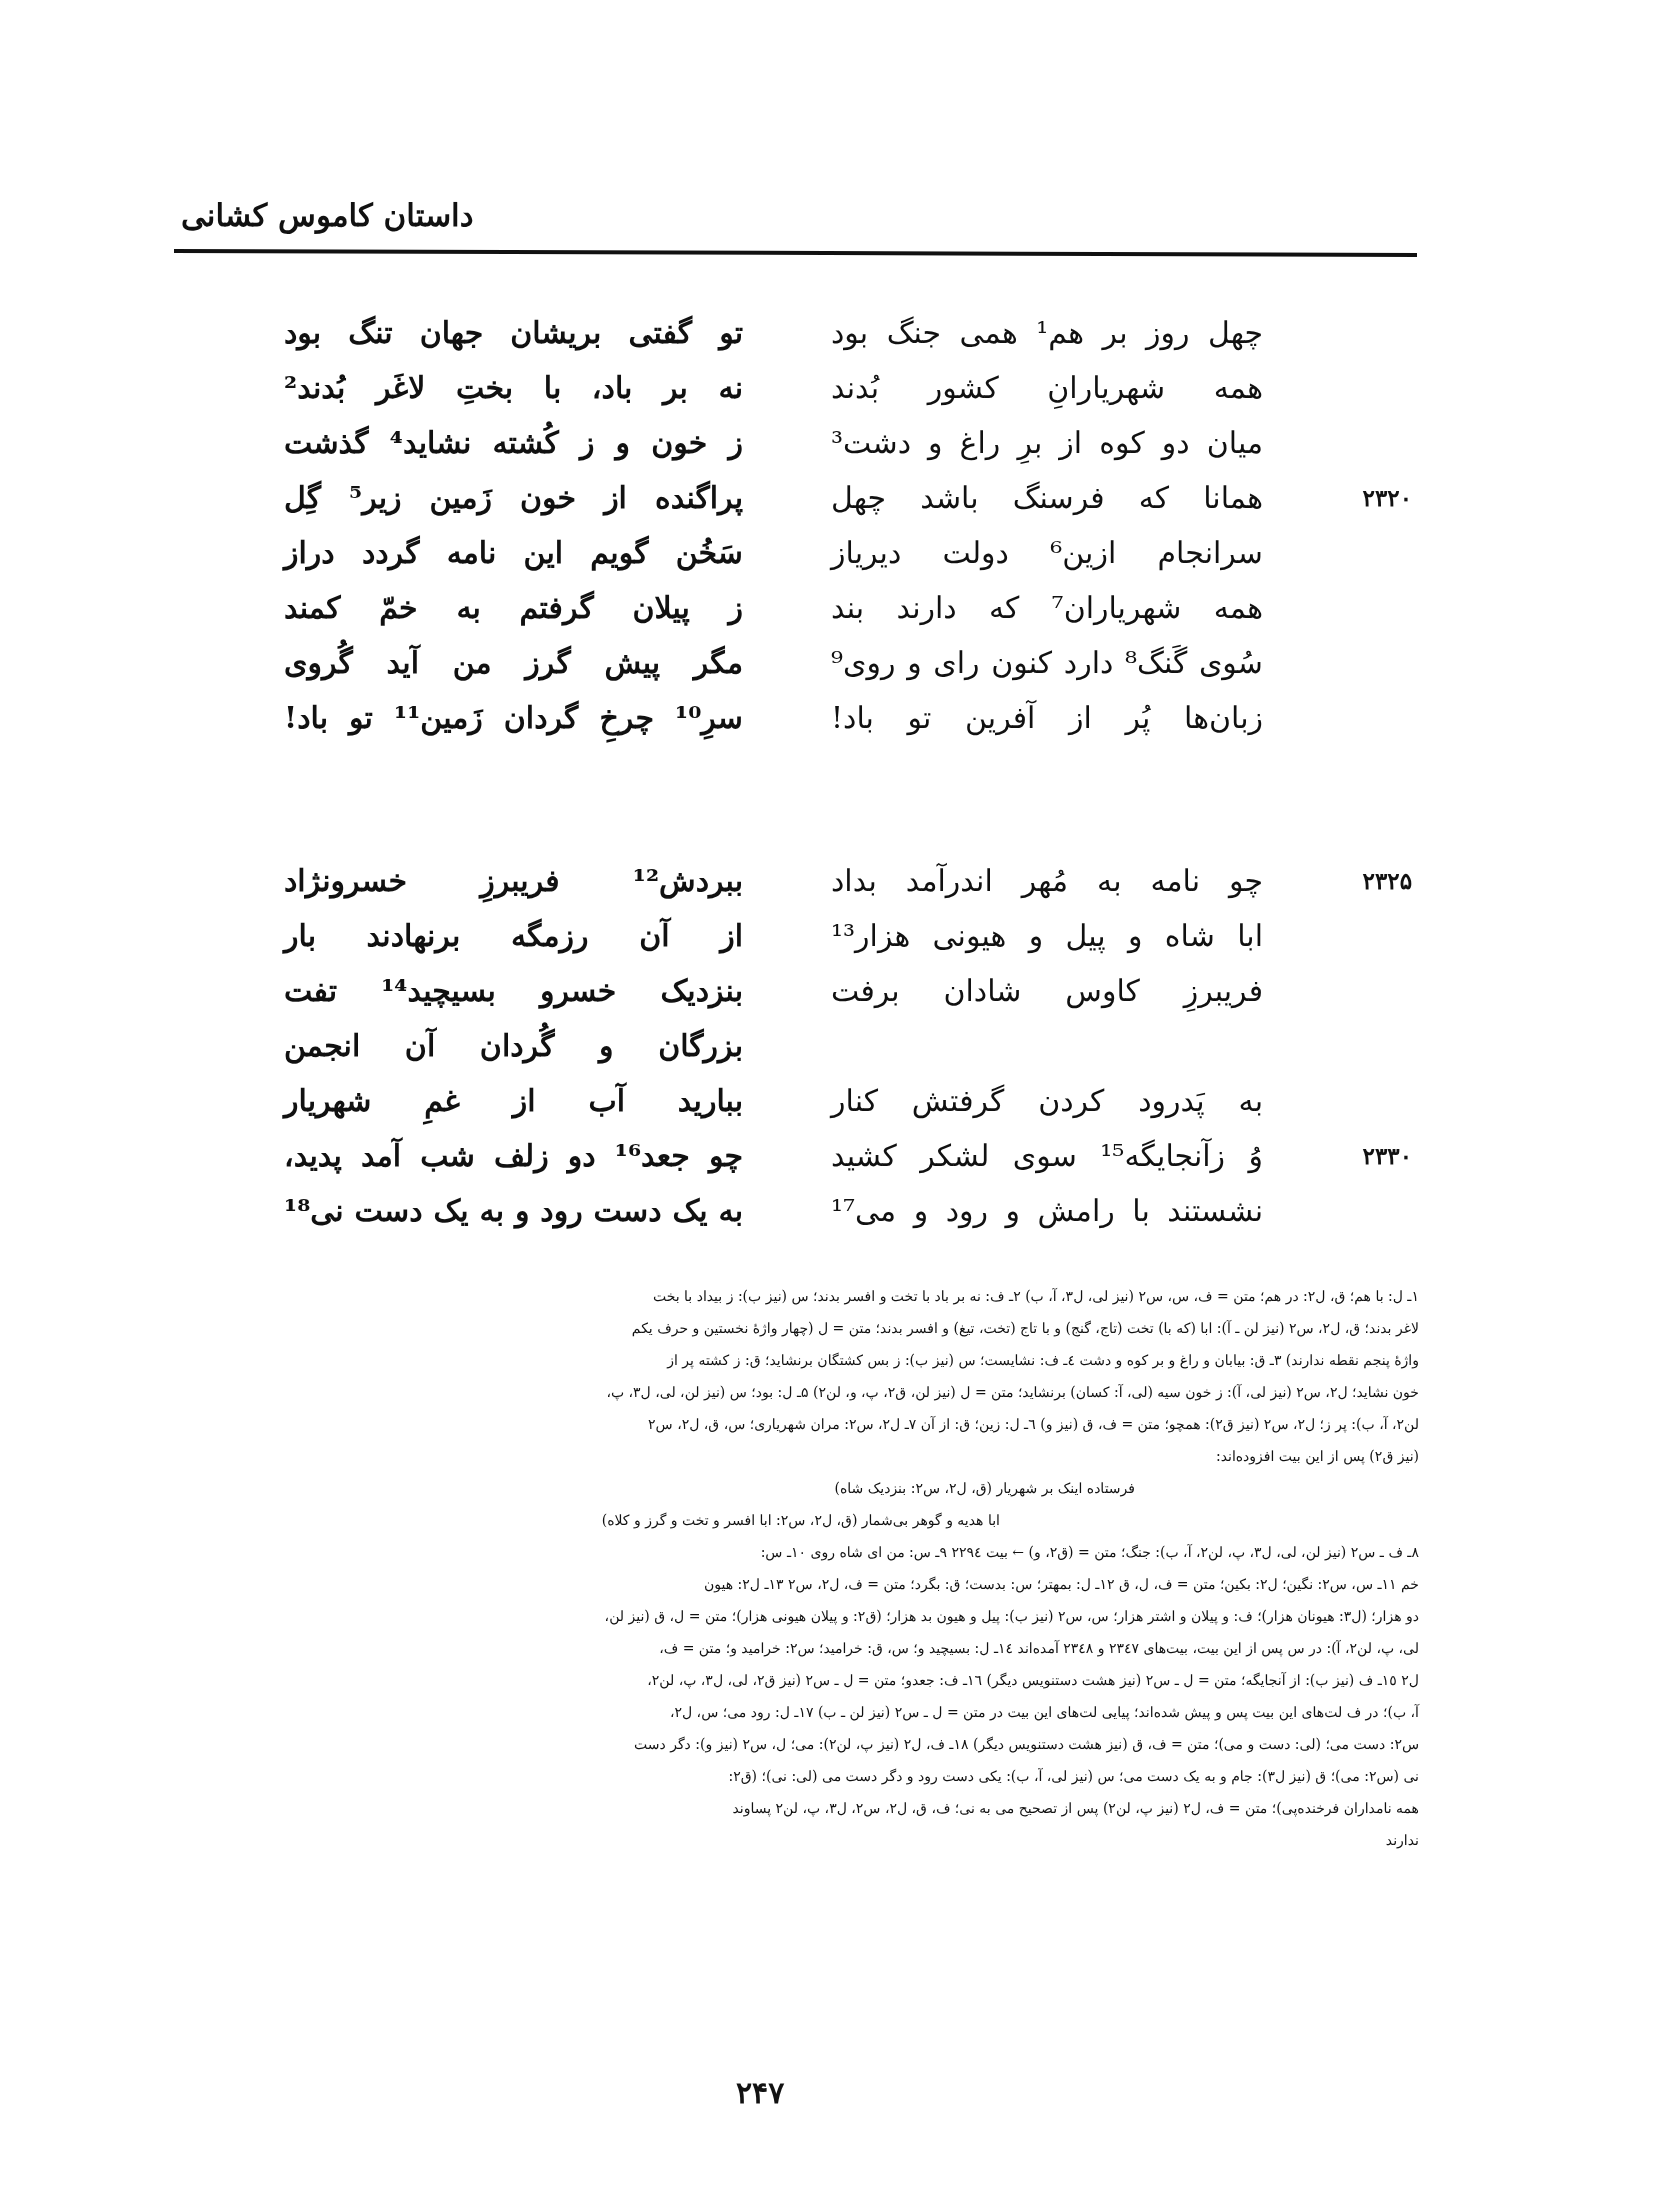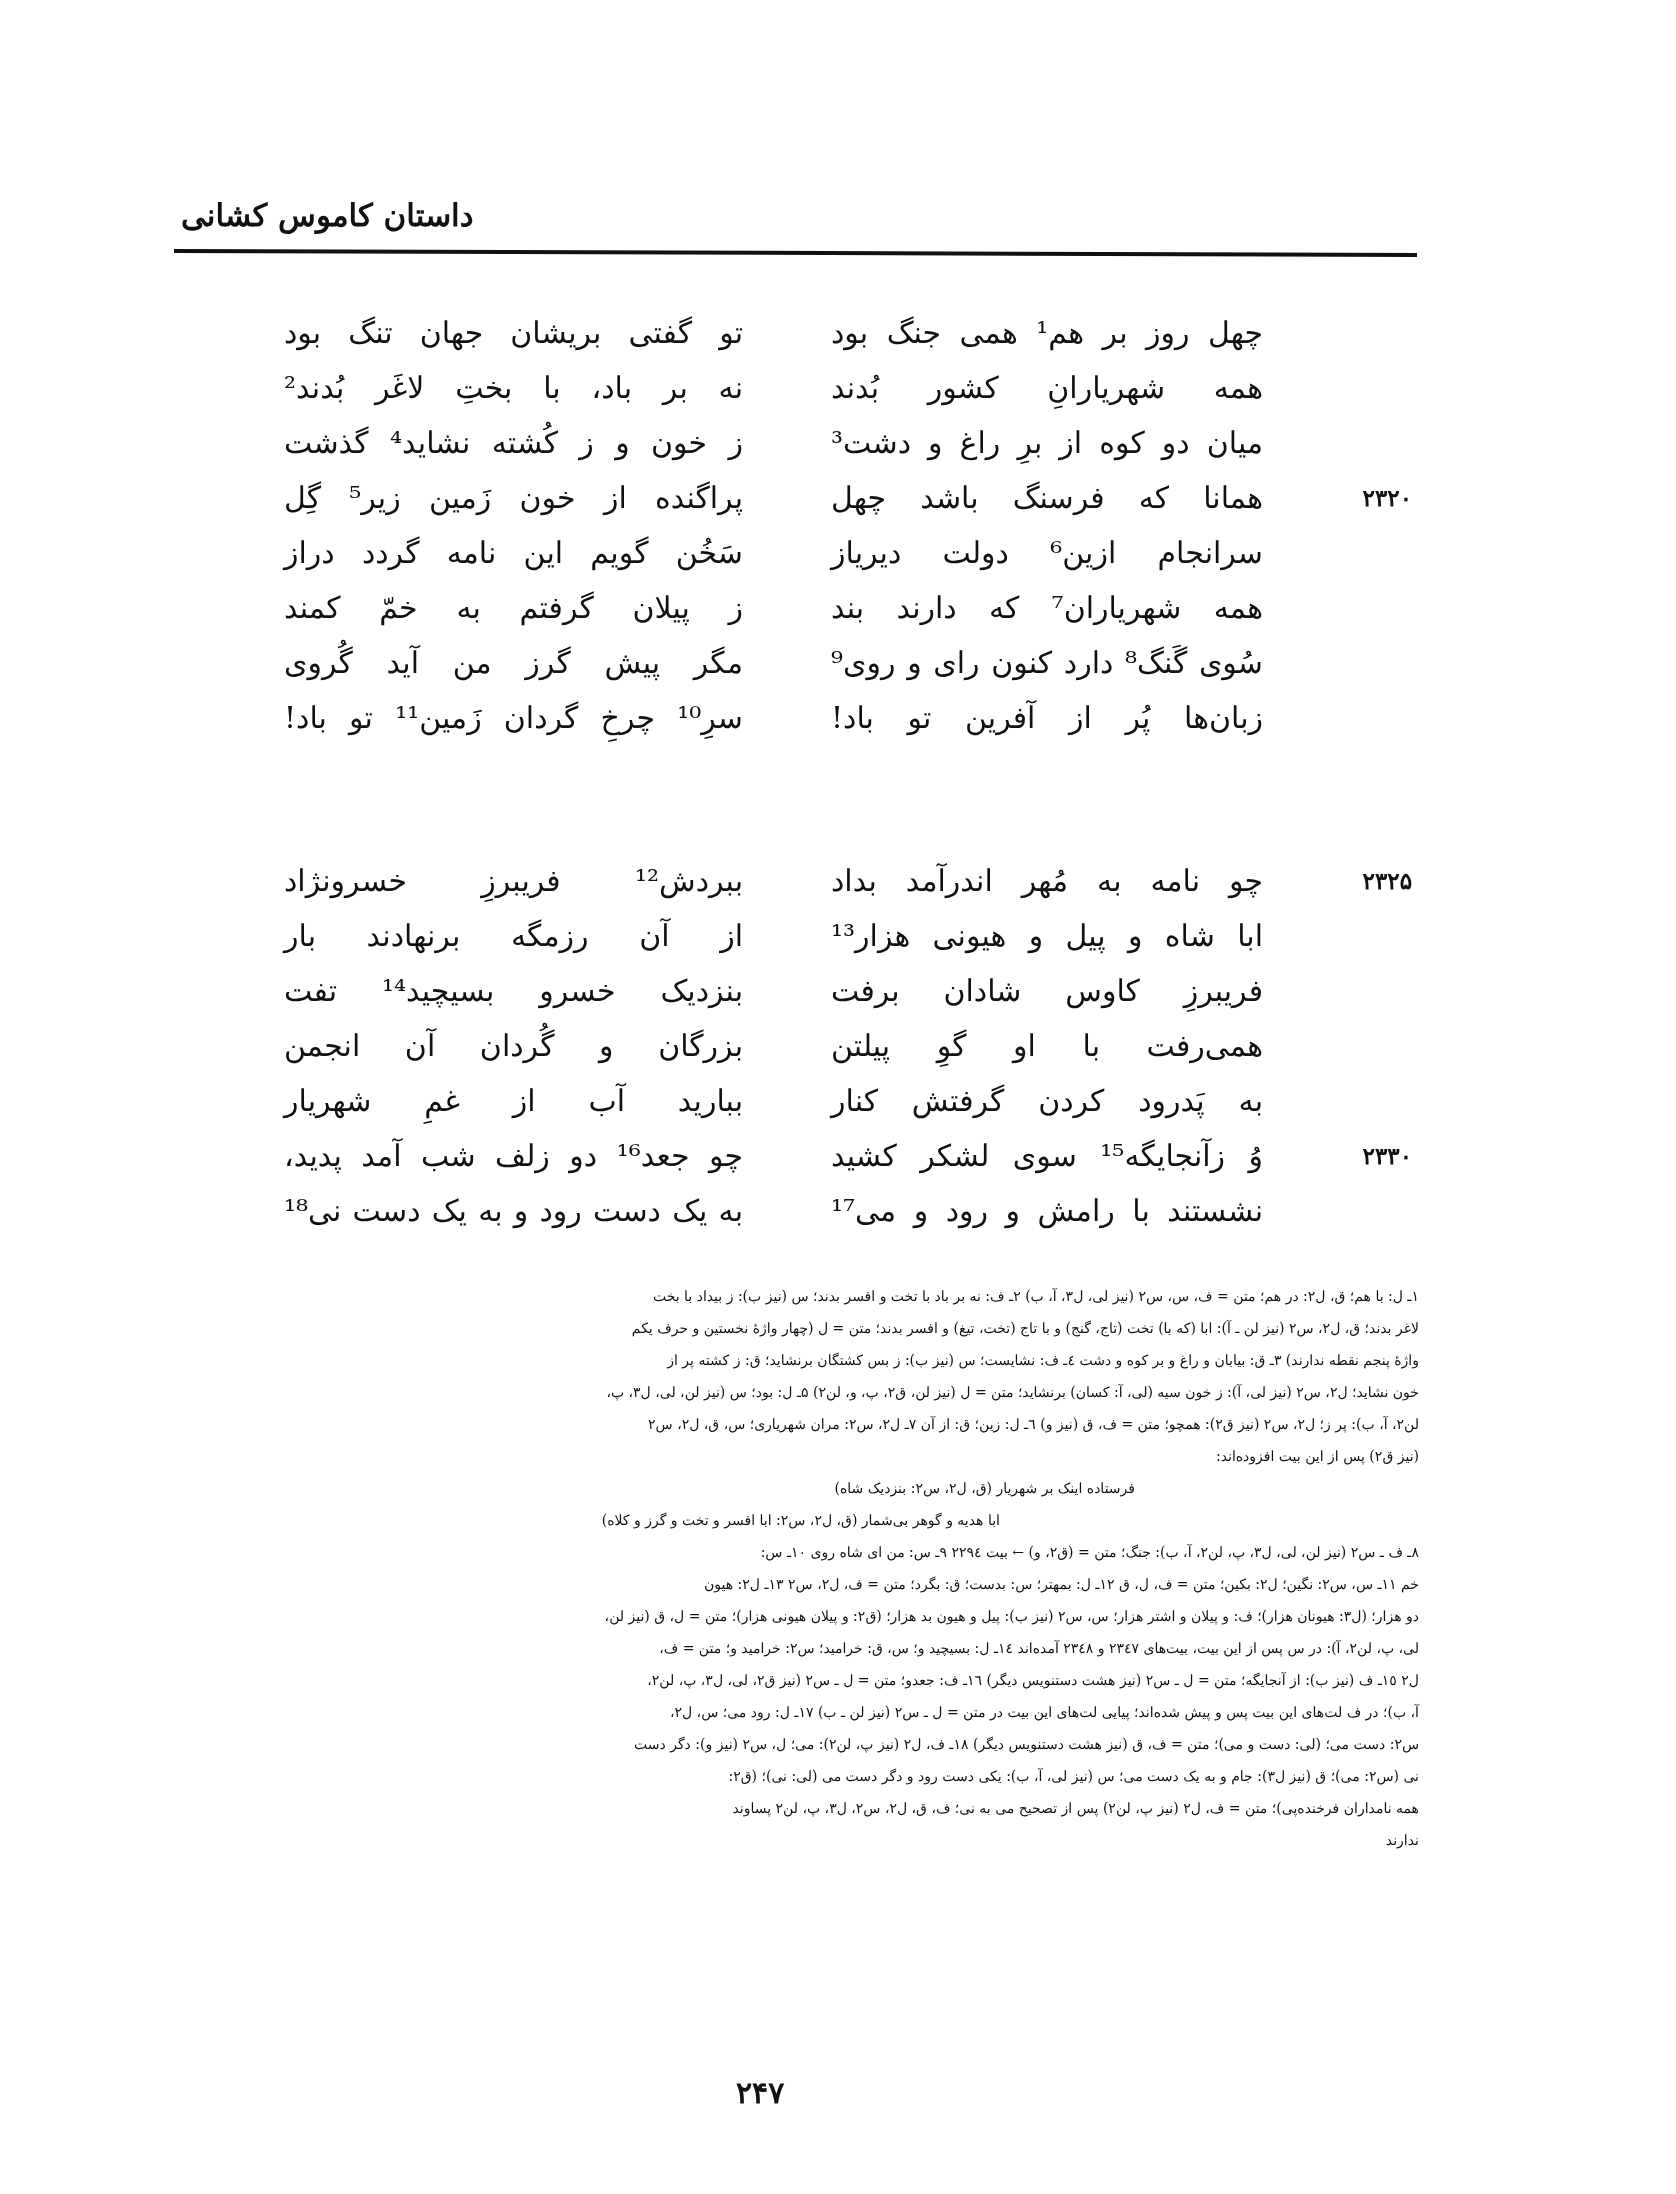--- a/index.html
+++ b/index.html
@@ -20,21 +20,21 @@
     .stanza.s2 { top: 853px; }
     .line {
       position: relative; height: 55px; display: block;
     }
     .hemi {
       position: absolute; top: 0; height: 55px; line-height: 55px;
       font-size: 30px; text-align: justify; text-align-last: justify;
       white-space: nowrap; overflow: visible;
     }
     .hemi.right { right: 736px; width: 473px; text-align: center; }
-    .hemi.left  { right: 1250px; width: 419px; text-align: right; }
+    .hemi.left  { right: 1250px; width: 419px; text-align: right; font-weight: bold; }
     .hemi.left  { right: auto; left: 284px; width: 459px; }
     .hemi.right { right: auto; left: 831px; width: 432px; }
     .vnum {
       position: absolute; left: 1317px; top: 0; line-height: 55px;
       font-size: 23px; font-weight: bold; direction: rtl; width: 95px; text-align: right;
     }
     .notes {
       position: absolute; left: 162px; top: 1280px; width: 1257px;
       direction: rtl; text-align: justify; font-size: 14px; line-height: 32px;
     }
@@ -105,21 +105,20 @@
       <span class="hemi right">ابا شاه و پیل و هیونی هزار¹³</span>
       <span class="hemi left">از آن رزمگه برنهادند بار</span>
     </div>
     <div class="line">
       <span class="vnum"></span>
       <span class="hemi right">فریبرزِ کاوس شادان برفت</span>
       <span class="hemi left">بنزدیک خسرو بسیچید¹⁴ تفت</span>
     </div>
     <div class="line">
       <span class="vnum"></span>
-      <span class="hemi right">همی‌رفت با او گوِ پیلتن</span>
       <span class="hemi left">بزرگان و گُردان آن انجمن</span>
     </div>
     <div class="line">
       <span class="vnum"></span>
       <span class="hemi right">به پَدرود کردن گرفتش کنار</span>
       <span class="hemi left">ببارید آب از غمِ شهریار</span>
     </div>
     <div class="line">
       <span class="vnum">۲۳۳۰</span>
       <span class="hemi right">وُ زآنجایگه¹⁵ سوی لشکر کشید</span>

